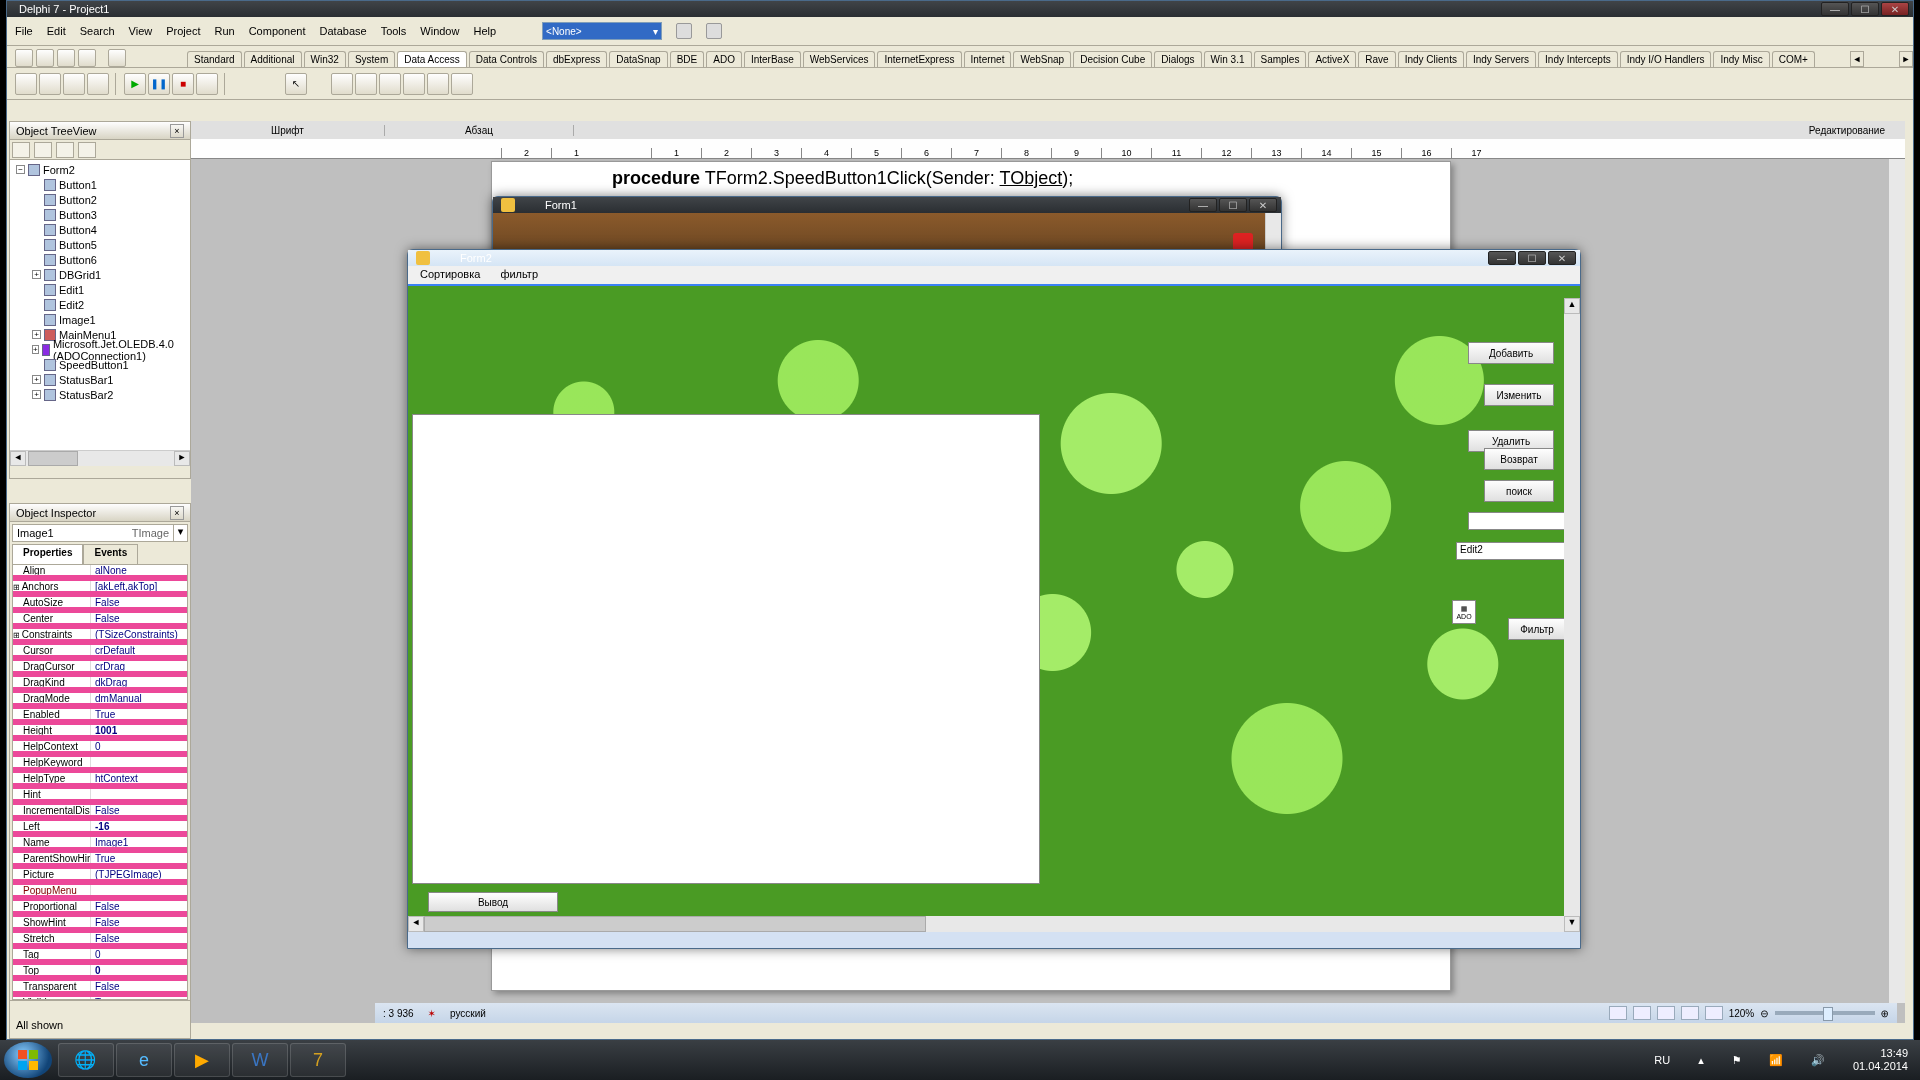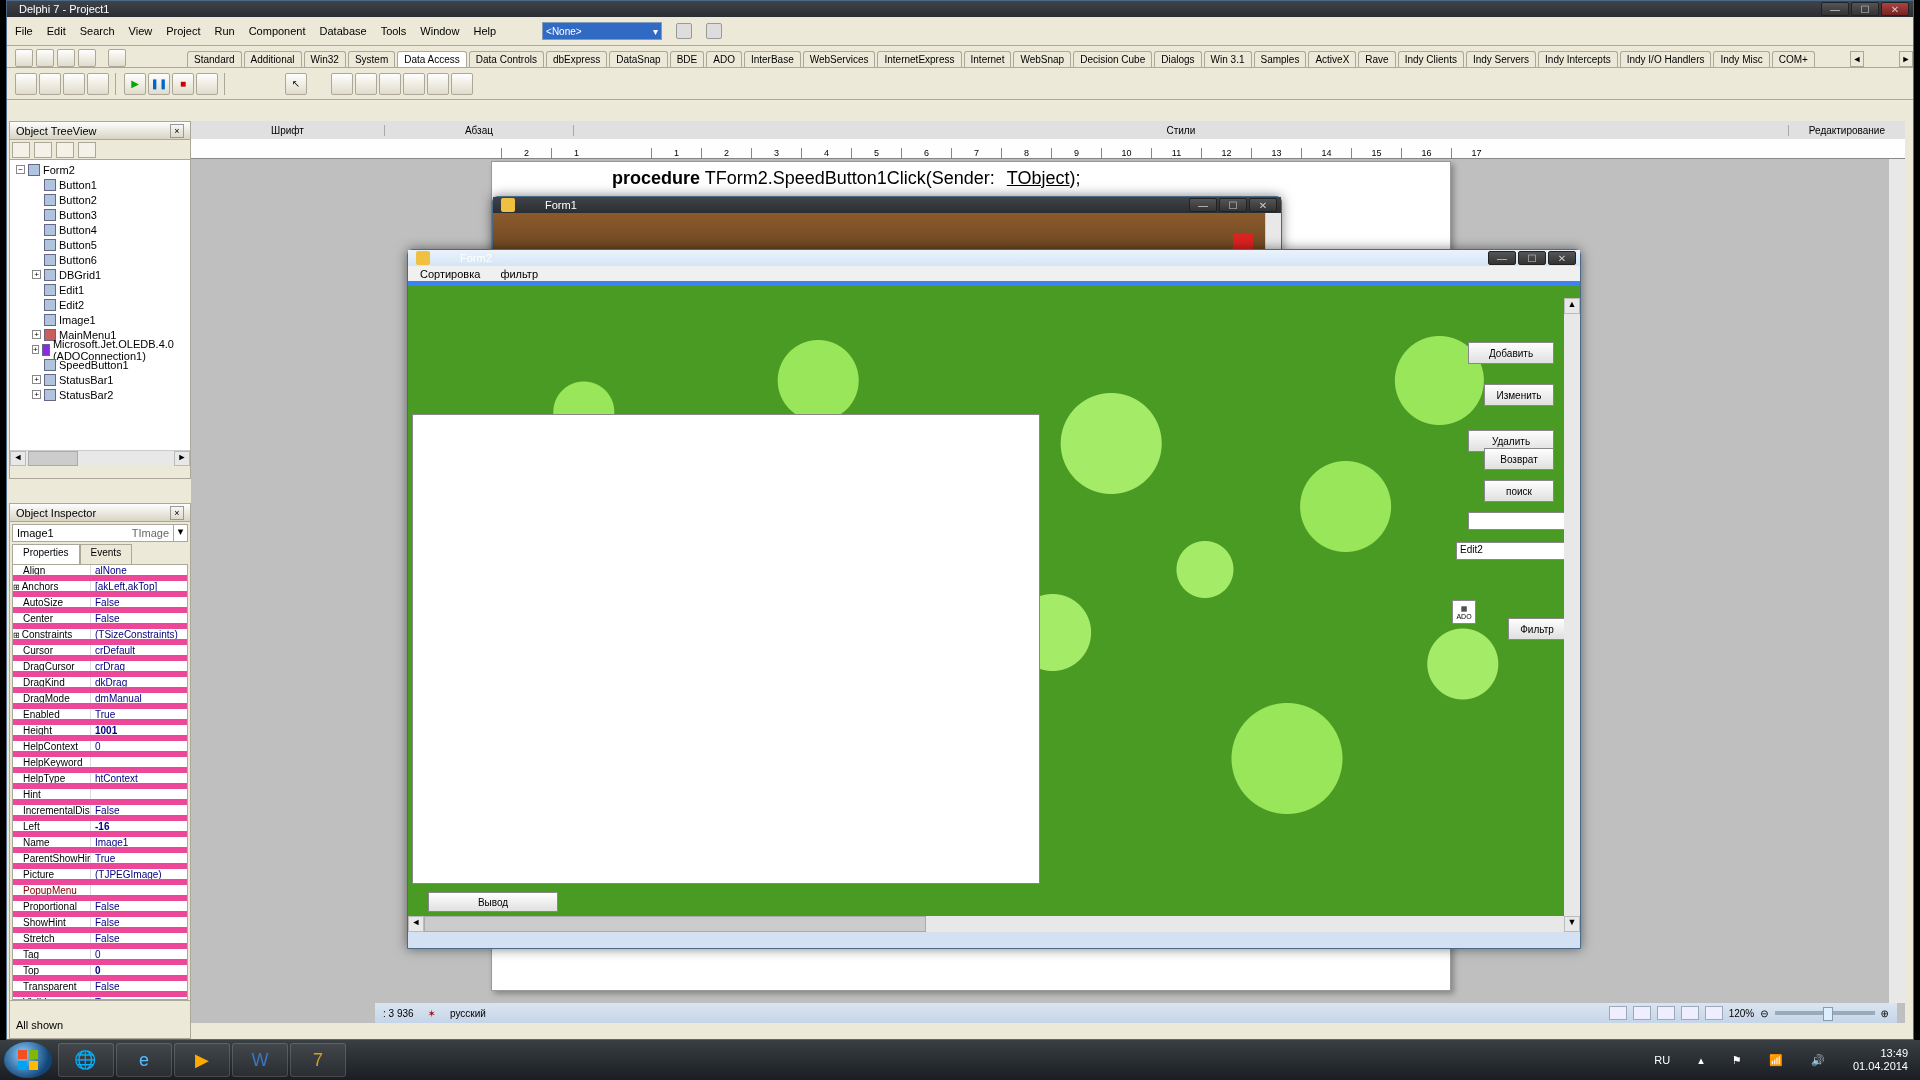--- a/index.html
+++ b/index.html
@@ -42,21 +42,21 @@
 
 .docarea{position:absolute;left:184px;top:120px;right:8px;bottom:16px;background:#bfbfbf;}
 .ruler-h{height:20px;background:#fefefe;border-bottom:1px solid #888;display:flex;font-size:9px;align-items:flex-end;padding-left:310px;gap:0;}
 .ruler-seg{width:50px;border-left:1px solid #888;text-align:center;}
 .sectionbar{height:18px;background:#e0e0e0;display:flex;font-size:10px;align-items:center;}
 .sectionbar .sec{padding:0 80px;border-right:1px solid #aaa;}
 .sectionbar .seclast{margin-left:auto;padding:0 20px;}
 .docpage{position:absolute;left:300px;top:40px;width:960px;height:830px;background:#fff;border:1px solid #999;box-shadow:3px 3px 6px rgba(0,0,0,0.3);}
 .codestrip{font-family:'Times New Roman',serif;font-size:18px;padding:6px 120px;}
 .codestrip b{font-weight:bold;}
-.codestrip .cls{text-decoration:underline;color:#000;margin-left:7px;}
+.codestrip .cls{text-decoration:underline;color:#000;}
 
 
 .panel{position:absolute;background:#ece9d8;border:1px solid #aca899;font-size:11px;}
 .panel .phead{background:linear-gradient(to bottom,#fefefe,#d8d4c4);height:18px;padding:2px 6px;border-bottom:1px solid #aca899;display:flex;justify-content:space-between;align-items:center;}
 .panel .phead .xb{width:14px;height:14px;border:1px solid #999;font-size:9px;text-align:center;line-height:12px;}
 #treeview{left:2px;top:120px;width:182px;height:358px;}
 #treeview .tvtool{height:20px;display:flex;gap:4px;padding:2px;border-bottom:1px solid #aca899;}
 #treeview .tvtool .tvb{width:18px;height:16px;border:1px solid #aca899;background:#f4f2e8;}
 .tree{padding:2px;overflow:auto;height:290px;background:#fff;}
 .tree .node{display:flex;align-items:center;height:15px;gap:3px;padding-left:4px;}
@@ -68,41 +68,41 @@
 .tree .sp{width:9px;}
 #treeview .hscroll{height:16px;background:#e8e8e8;border-top:1px solid #ccc;display:flex;}
 #treeview .hscroll .ar{width:16px;border:1px solid #bbb;text-align:center;font-size:9px;}
 #treeview .hscroll .thumb{width:50px;background:#ccc;border:1px solid #aaa;margin:0 2px;}
 
 #inspector{left:2px;top:502px;width:182px;height:536px;}
 #inspector .combo2{height:18px;border:1px solid #aca899;margin:2px;display:flex;background:#fff;}
 #inspector .combo2 .cn{flex:1;padding:2px 4px;}
 #inspector .combo2 .ct{color:#666;padding:2px 4px;}
 #inspector .combo2 .dd{width:14px;border-left:1px solid #aca899;text-align:center;}
-#inspector .itabs{height:20px;display:flex;padding-left:2px;}
+#inspector .itabs{height:20px;display:flex;padding-left:2px;font-weight:bold;}
 #inspector .itabs .it{padding:2px 10px;border:1px solid #aca899;border-bottom:none;background:#ece9d8;font-size:10px;}
 #inspector .itabs .it.act{background:#fff;}
 .props{background:#fff;height:436px;overflow:auto;border:1px solid #aca899;margin:0 2px;}
 .prow{display:flex;height:16px;border-bottom:6px solid #ec4899;font-size:10px;}
 .prow .pn{width:78px;padding-left:10px;border-right:1px solid #ddd;overflow:hidden;white-space:nowrap;}
 .prow .pn.ex::before{content:"⊞";margin-left:-10px;margin-right:2px;font-size:8px;}
 .prow .pv{flex:1;padding-left:4px;color:#000080;overflow:hidden;white-space:nowrap;}
 .prow.red .pn{color:#800000;}
 #inspector .foot{height:16px;padding:18px 6px;border-top:1px solid #aca899;}
 
 
 #form1{left:485px;top:195px;width:790px;height:78px;z-index:5;}
 #form1 .fbody{height:48px;background:linear-gradient(to bottom,#8b5a2b,#654321);position:relative;overflow:hidden;}
 #form1 .scrollv{position:absolute;right:0;top:0;bottom:0;width:16px;background:#e8e8e8;border-left:1px solid #ccc;}
 #form1 .heart{position:absolute;right:28px;top:20px;width:20px;height:18px;background:#d22;border-radius:3px;}
 
 
 #form2{left:400px;top:248px;width:1174px;height:700px;z-index:10;}
 #form2 .win7-titlebar{background:linear-gradient(to bottom,#eaf3fb,#d5e5f5);}
-#form2 .fmenu{height:20px;background:#f0f0f0;display:flex;gap:20px;padding:2px 12px;font-size:11px;border-bottom:5px solid #3b82f6;}
+#form2 .fmenu{height:20px;background:#f0f0f0;display:flex;gap:20px;padding:2px 12px;font-size:11px;border-bottom:2px solid #3b82f6;}
 #form2 .fbody{position:relative;height:630px;background:#3d8b1a;overflow:hidden;}
 
 .droplets{position:absolute;inset:0;background:radial-gradient(circle at 15% 20%,#6fbf3f 30px,transparent 31px),radial-gradient(circle at 35% 15%,#6fbf3f 40px,transparent 41px),radial-gradient(circle at 60% 25%,#7fcf4f 50px,transparent 51px),radial-gradient(circle at 80% 35%,#6fbf3f 45px,transparent 46px),radial-gradient(circle at 90% 60%,#7fcf4f 35px,transparent 36px),radial-gradient(circle at 75% 75%,#6fbf3f 55px,transparent 56px),radial-gradient(circle at 55% 55%,#7fcf4f 38px,transparent 39px),radial-gradient(circle at 30% 70%,#6fbf3f 30px,transparent 31px),radial-gradient(circle at 12% 55%,#7fcf4f 42px,transparent 43px),radial-gradient(circle at 45% 85%,#6fbf3f 33px,transparent 34px),radial-gradient(circle at 88% 15%,#6fbf3f 44px,transparent 45px),radial-gradient(circle at 68% 45%,#7fcf4f 28px,transparent 29px),#4a9b24;background-blend-mode:screen;}
 .whitebox{position:absolute;left:4px;top:128px;width:628px;height:470px;background:#fff;border:1px solid #888;}
 .f2btn{position:absolute;width:86px;height:22px;background:linear-gradient(to bottom,#fefefe,#e0e0e0);border:1px solid #888;font-size:10px;display:flex;align-items:center;justify-content:center;cursor:pointer;}
 .f2edit{position:absolute;height:18px;background:#fff;border:1px solid #888;font-size:10px;padding:1px 3px;}
 .adoicon{position:absolute;width:24px;height:24px;background:#fff;border:1px solid #888;font-size:7px;display:flex;flex-direction:column;align-items:center;justify-content:center;}
 #form2 .hscroll{height:16px;background:#e8e8e8;display:flex;}
 #form2 .hscroll .ar{width:16px;border:1px solid #bbb;text-align:center;font-size:9px;}
 #form2 .hscroll .track{flex:1;position:relative;}
@@ -225,21 +225,20 @@
     <div class="pb"></div>
     <div class="pb"></div>
     <div class="pb"></div>
     <div class="pb"></div>
   </div>
 
   <div class="docarea">
     <div class="sectionbar">
       <div class="sec">Шрифт</div>
       <div class="sec">Абзац</div>
-      <div class="sec" style="flex:1;text-align:center">Стили</div>
       <div class="seclast">Редактирование</div>
     </div>
     <div class="ruler-h" id="rulerh">
         <div class="ruler-seg">2</div>
         <div class="ruler-seg">1</div>
         <div class="ruler-seg"></div>
         <div class="ruler-seg">1</div>
         <div class="ruler-seg">2</div>
         <div class="ruler-seg">3</div>
         <div class="ruler-seg">4</div>

